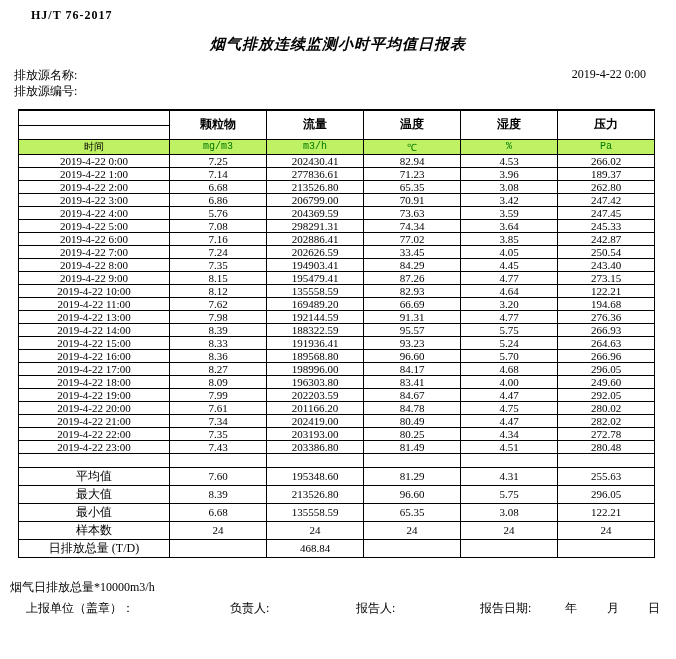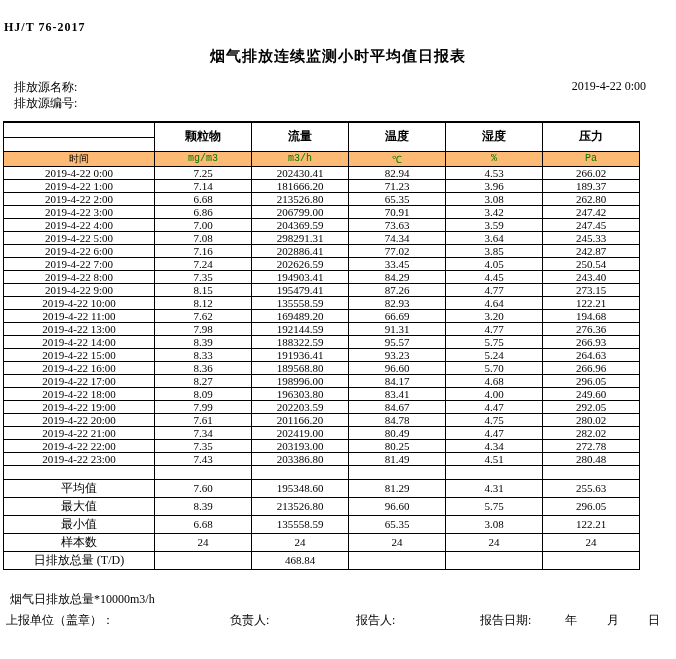--- a/index.html
+++ b/index.html
@@ -1,53 +1,53 @@
 <!DOCTYPE html>
 <html><head>
 <meta charset="utf-8">
 <style>
   html,body{margin:0;padding:0;}
   body{
     width:676px;height:659px;background:#ffffff;position:relative;overflow:hidden;
     font-family:"Liberation Serif","DejaVu Serif",serif;color:#000;
   }
-  .standard{padding-top:20px;margin-left:4px;font-size:12px;font-weight:bold;letter-spacing:1px;}
-  .title{margin-top:12px;text-align:center;font-size:15px;font-weight:bold;letter-spacing:1px;}
+  .standard{padding-top:8px;margin-left:31px;font-size:12px;font-weight:bold;letter-spacing:1px;}
+  .title{margin-top:12px;text-align:center;font-size:15px;font-weight:bold;letter-spacing:1px;font-style:italic;}
   .meta{margin-top:13px;margin-left:14px;margin-right:30px;position:relative;}
   .meta-line{font-size:12px;font-weight:normal;line-height:16px;}
   .report-datetime{position:absolute;right:0;top:0;font-size:12px;font-weight:normal;}
   table.report{
-    margin-top:10px;margin-left:3px;width:527px;
+    margin-top:10px;margin-left:18px;width:527px;
     border-collapse:collapse;table-layout:fixed;
     border:1px solid #000;border-top:2px solid #000;
   }
   table.report td,table.report th{
     border:1px solid #000;padding:0;text-align:center;vertical-align:middle;
     font-weight:normal;overflow:hidden;white-space:nowrap;
   }
   .col-time{width:151px;}
   .col-v{width:97px;}
   tr.head-row{height:29px;}
   tr.head-row th{font-size:12px;font-weight:bold;}
   td.corner-cell{position:relative;}
   .corner-split{position:absolute;top:50%;left:0;right:0;border-top:1px solid #000;}
-  tr.unit-row{height:14px;background:#fdba74;}
+  tr.unit-row{height:14px;background:#bef264;}
   tr.unit-row td{font-size:10px;}
   td.time-head{font-size:12px;font-weight:bold;color:#000;}
   td.unit-cell{color:#007700;font-family:Liberation Mono, monospace;}
   tr.data-row{height:13px;}
   tr.data-row td{font-size:11px;}
   tr.empty-row{height:14px;}
   tr.summary-row{height:13px;}
   tr.summary-row td{font-size:11px;}
   tr.summary-row td.sum-label{font-size:12px;}
   .foot-note{margin-top:21px;margin-left:10px;font-size:12px;}
   .sign-line{position:relative;height:18px;margin-top:4px;font-size:12px;}
   .sign-line span{position:absolute;top:0;}
-  .lbl-unit{left:6px;}
+  .lbl-unit{left:26px;}
   .lbl-resp{left:230px;}
   .lbl-reporter{left:356px;text-align:center;}
   .lbl-repdate{left:480px;}
   .lbl-year{left:565px;}
   .lbl-month{left:607px;}
   .lbl-day{left:648px;}
 </style>
 </head>
 <body>
 
@@ -94,21 +94,21 @@
         <td>2019-4-22 0:00</td>
         <td>7.25</td>
         <td>202430.41</td>
         <td>82.94</td>
         <td>4.53</td>
         <td>266.02</td>
       </tr>
       <tr class="data-row">
         <td>2019-4-22 1:00</td>
         <td>7.14</td>
-        <td>181666.20</td>
+        <td>277836.61</td>
         <td>71.23</td>
         <td>3.96</td>
         <td>189.37</td>
       </tr>
       <tr class="data-row">
         <td>2019-4-22 2:00</td>
         <td>6.68</td>
         <td>213526.80</td>
         <td>65.35</td>
         <td>3.08</td>
@@ -117,21 +117,21 @@
       <tr class="data-row">
         <td>2019-4-22 3:00</td>
         <td>6.86</td>
         <td>206799.00</td>
         <td>70.91</td>
         <td>3.42</td>
         <td>247.42</td>
       </tr>
       <tr class="data-row">
         <td>2019-4-22 4:00</td>
-        <td>7.00</td>
+        <td>5.76</td>
         <td>204369.59</td>
         <td>73.63</td>
         <td>3.59</td>
         <td>247.45</td>
       </tr>
       <tr class="data-row">
         <td>2019-4-22 5:00</td>
         <td>7.08</td>
         <td>298291.31</td>
         <td>74.34</td>

